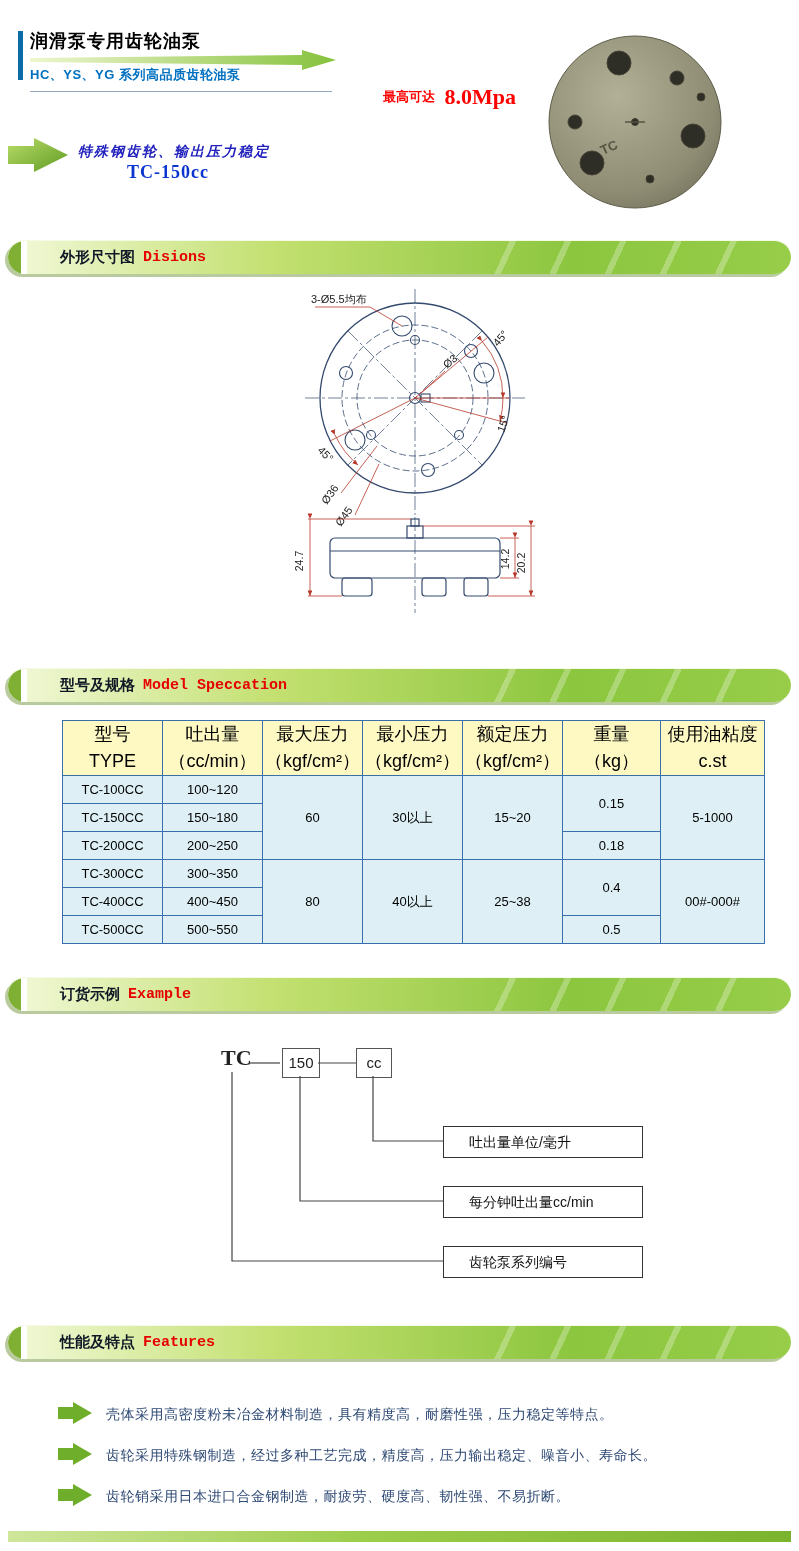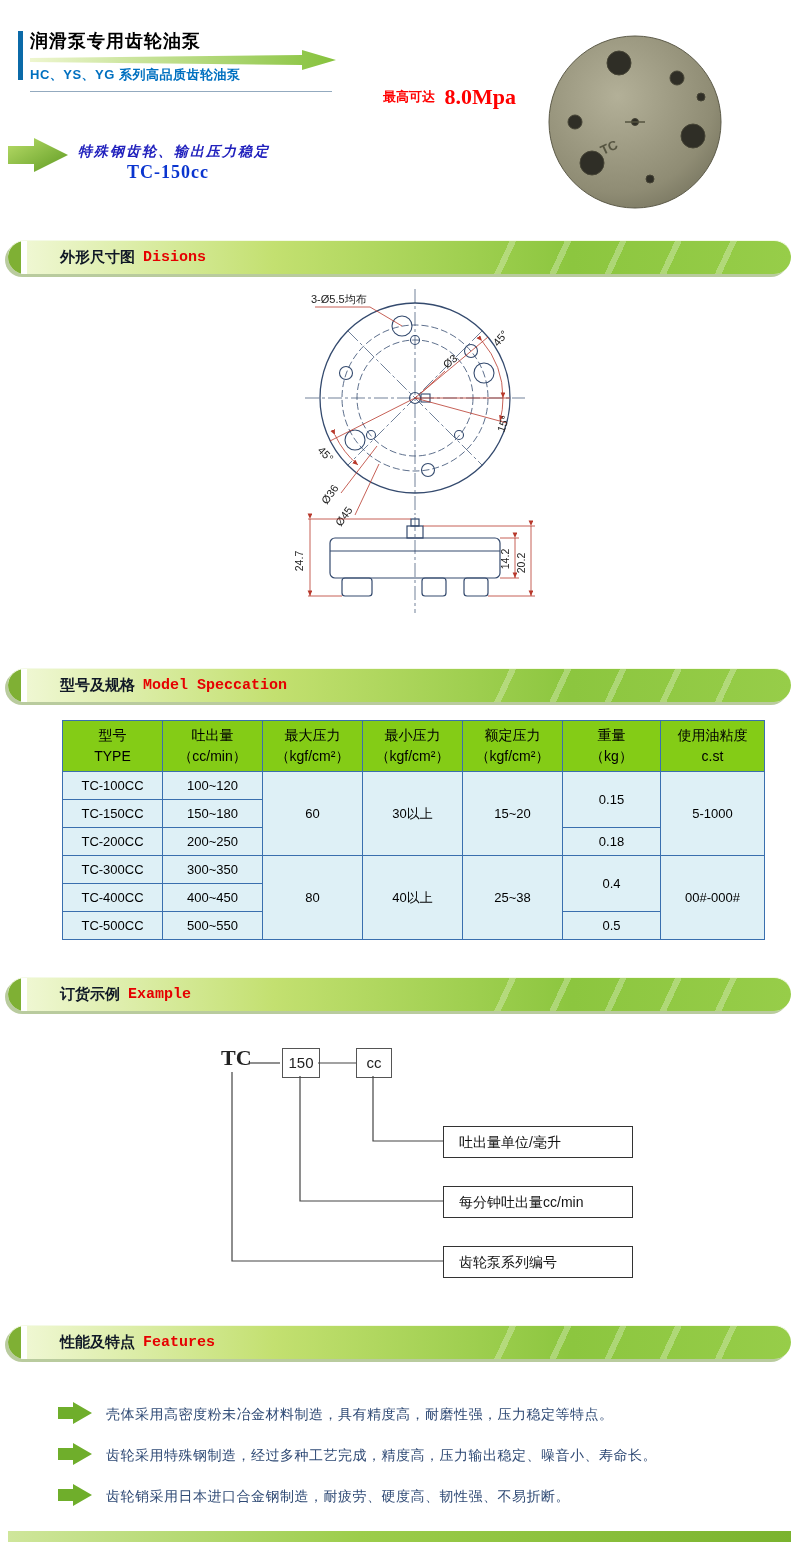--- a/index.html
+++ b/index.html
@@ -30,32 +30,32 @@
   .banner::after{content:"";position:absolute;right:30px;top:0;width:300px;height:100%;
      background:repeating-linear-gradient(115deg,rgba(255,255,255,0) 0 44px,rgba(255,255,255,.28) 44px 50px);}
   .b-cn{margin-left:52px;font-size:15px;font-weight:bold;color:#101826;}
   .b-en{margin-left:8px;font-size:15px;font-weight:bold;color:#e60000;
         font-family:"Liberation Mono",monospace;}
 
   
   .spec-wrap{left:62px;top:720px;}
   table.spec{border-collapse:collapse;table-layout:fixed;width:702px;background:#fff;}
   table.spec th,table.spec td{border:1px solid #3a6fae;text-align:center;padding:0;color:#000;}
-  table.spec th{background:#84cc16;font-weight:normal;font-size:14px;height:50px;line-height:1.5;}
+  table.spec th{background:#fef9c3;font-weight:normal;font-size:18px;height:50px;line-height:1.5;}
   table.spec td{background:#def0f6;font-size:13px;height:27px;}
 
   
   .o-prefix{left:221px;top:1045px;font-family:"Liberation Serif",serif;font-size:22px;
             font-weight:bold;color:#222;}
   .o-box{border:1px solid #555;background:#fff;text-align:center;font-size:15px;color:#222;
          height:28px;line-height:28px;}
   .o-box1{left:282px;top:1048px;width:36px;}
   .o-box2{left:356px;top:1048px;width:34px;}
   .o-label{left:443px;width:173px;height:30px;line-height:30px;border:1px solid #333;
-           background:#fff;padding-left:15px;font-size:14px;color:#111;}
+           background:#fff;padding-left:25px;font-size:14px;color:#111;}
 
   
   .feature-text{left:106px;font-size:14px;color:#2f4a75;letter-spacing:.5px;}
 
   
   .footer-bar{left:8px;top:1531px;width:783px;height:11px;
       background:linear-gradient(90deg,#cfe69b,#9ccd4b 45%,#7ab32e);}
 </style>
 </head>
 <body>

